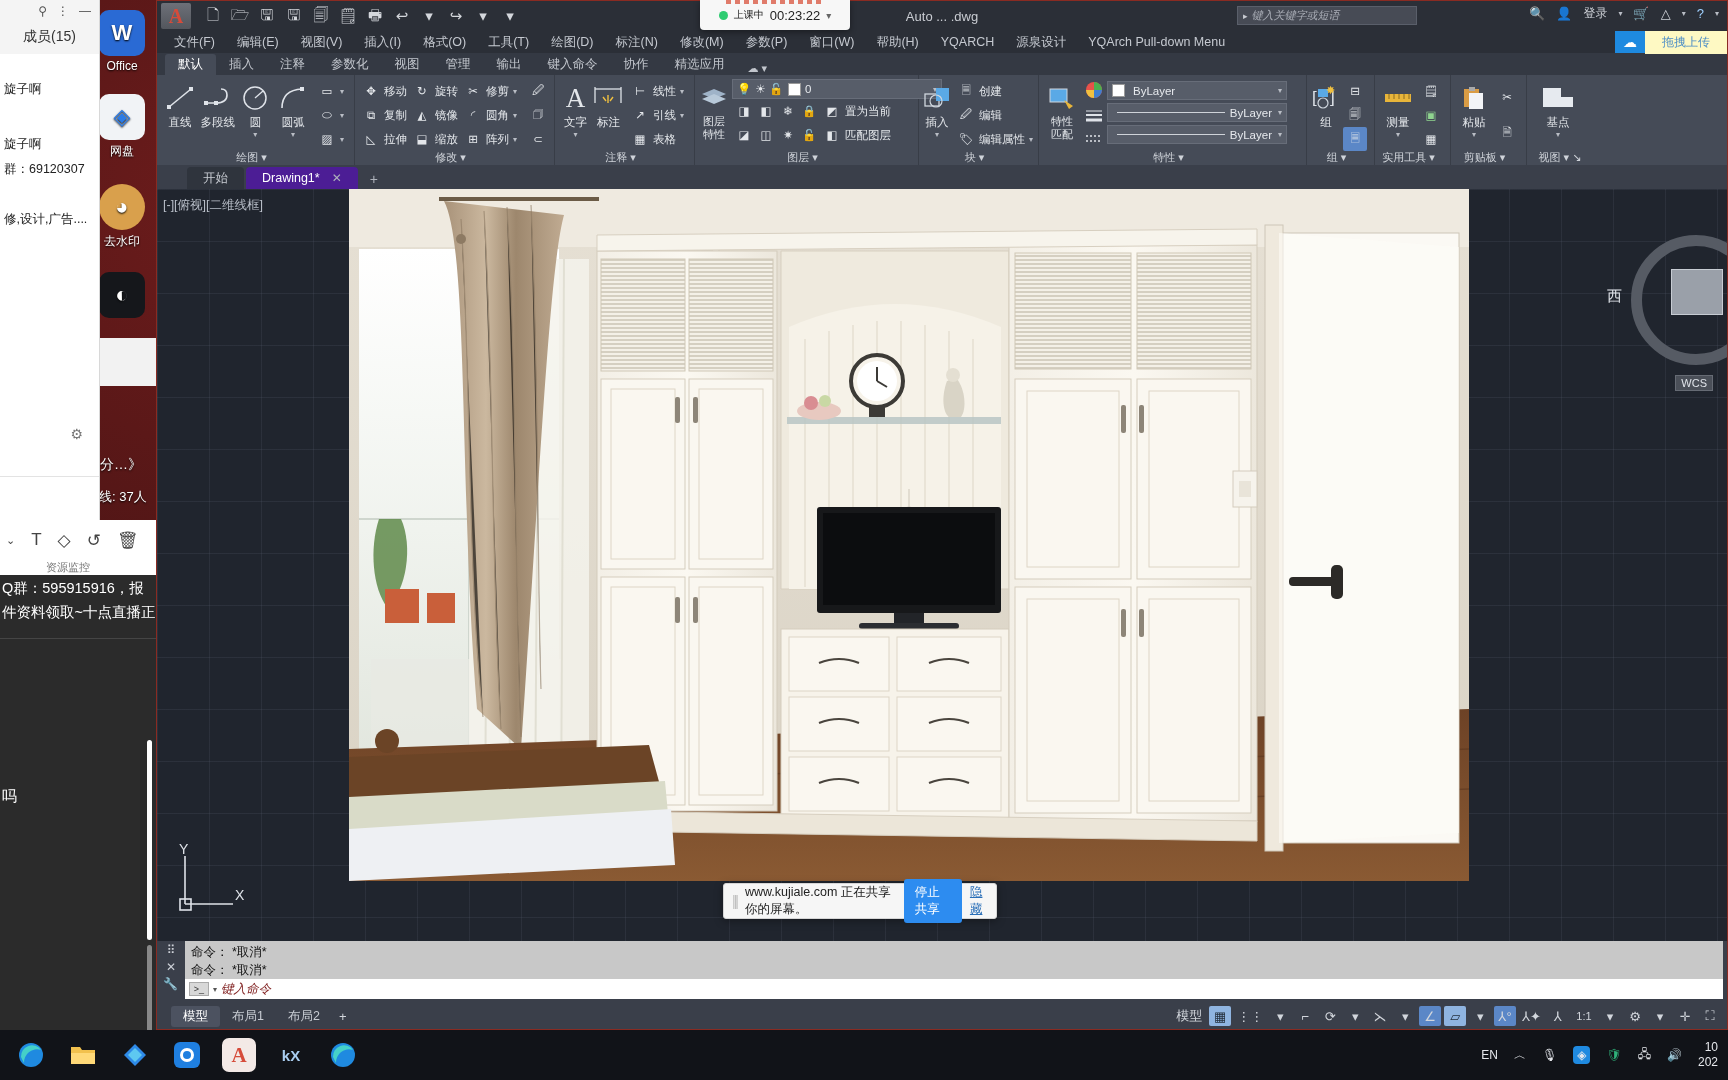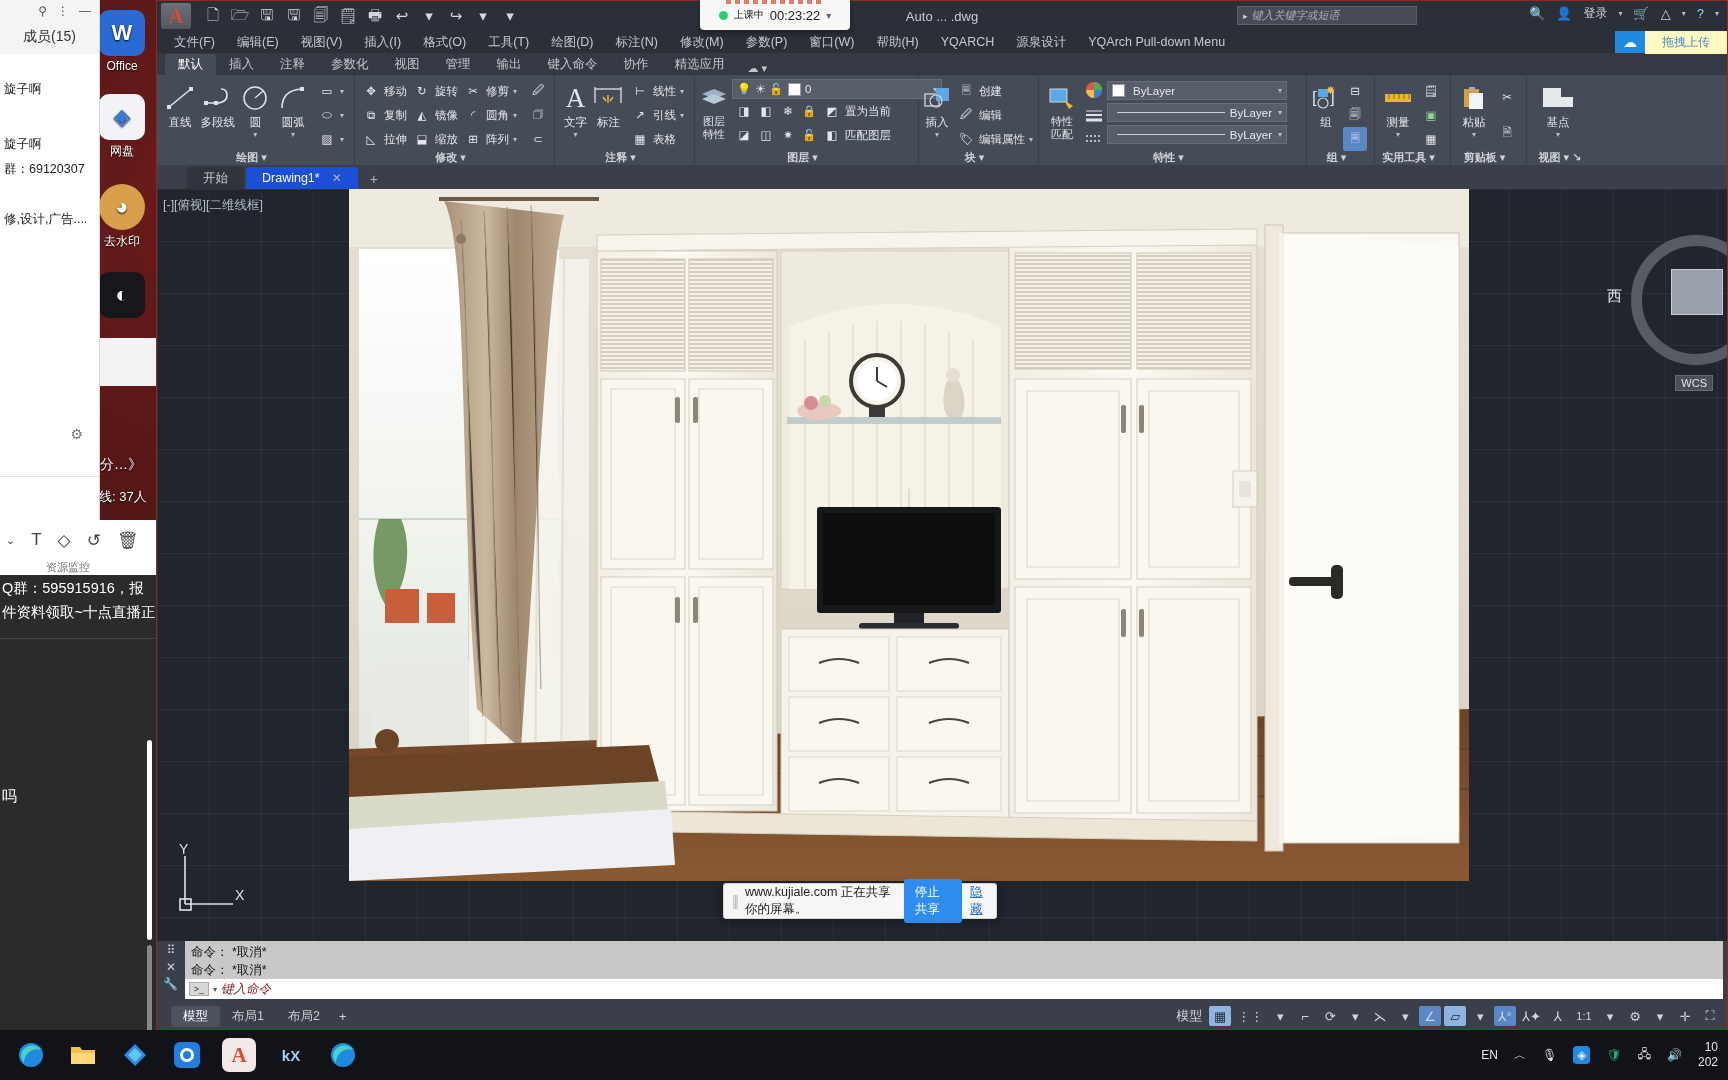--- a/index.html
+++ b/index.html
@@ -109,21 +109,21 @@
              padding-left: 8px; }
   .ribtabs .rt { color:#c2c6cd; font-size:12.5px; padding: 2px 13px; }
   .ribtabs .rt.active { background:#454b57; color:#fff; border-radius:3px 3px 0 0; }
   .ribtab-extra { margin-left: 10px; color:#c2c6cd; font-size:11px; }
 
   
   .ribbon { height: 90px; background:#454b57; display:flex; position:relative; }
   .rpanel { position:relative; border-right:1px solid #383d47; padding: 2px 4px;
             display:flex; flex-direction:column; }
   .rpanel-title { position:absolute; bottom:0px; left:0; right:8px; text-align:center;
-                  font-size:11px; color:#cfd3d9;font-weight:bold; }
+                  font-size:11px; color:#cfd3d9; }
   .rbody { display:flex; flex:1; align-items:flex-start; padding-top:2px; }
   .bigbtn { width:48px; display:flex; flex-direction:column; align-items:center;
             color:#e3e6ea; font-size:11.5px; padding-top:2px; }
   .bigbtn .ic { height:34px; display:flex; align-items:center; justify-content:center; }
   .smallbtn { display:flex; align-items:center; gap:4px; color:#e3e6ea;
               font-size:11.5px; height:24px; padding:0 3px; white-space:nowrap; }
   .smallbtn .ic { width:18px; height:18px; display:flex; align-items:center;
                   justify-content:center; }
   .col { display:flex; flex-direction:column; }
   .caret { font-size: 8px; color:#b9bdc5; }
@@ -138,21 +138,21 @@
                padding:0 4px; color:#e6e9ed; font-size:11.5px; }
   .swatch { width:13px; height:13px; background:#fff; border:1px solid #999; }
   .lw { flex:1; height:1px; background:#cfd3d9; margin:0 5px; }
 
   
   .doctabs { height: 24px; background:#3a3f4a; display:flex; align-items:flex-end;
              padding-left: 30px; }
   .dtab { height:22px; display:flex; align-items:center; padding:0 16px;
           color:#c8ccd3; font-size:12.5px; background:#2f343d; border-radius:4px 4px 0 0;
           margin-right:2px; }
-  .dtab.active { background:#1d4ed8; color:#fff; }
+  .dtab.active { background:#4c1d95; color:#fff; }
   .dtab .x { margin-left:12px; color:#aeb3bb; font-size:12px; }
   .dtab-plus { color:#aeb3bb; font-size:14px; padding:0 10px 2px; }
 
   
   .viewport { position:relative; height: 752px; background:#20252e; overflow:hidden; }
   .vp-grid { position:absolute; inset:0;
     background-image:
       linear-gradient(to right, rgba(120,130,150,.13) 1px, transparent 1px),
       linear-gradient(to bottom, rgba(120,130,150,.13) 1px, transparent 1px);
     background-size: 52px 52px; }

